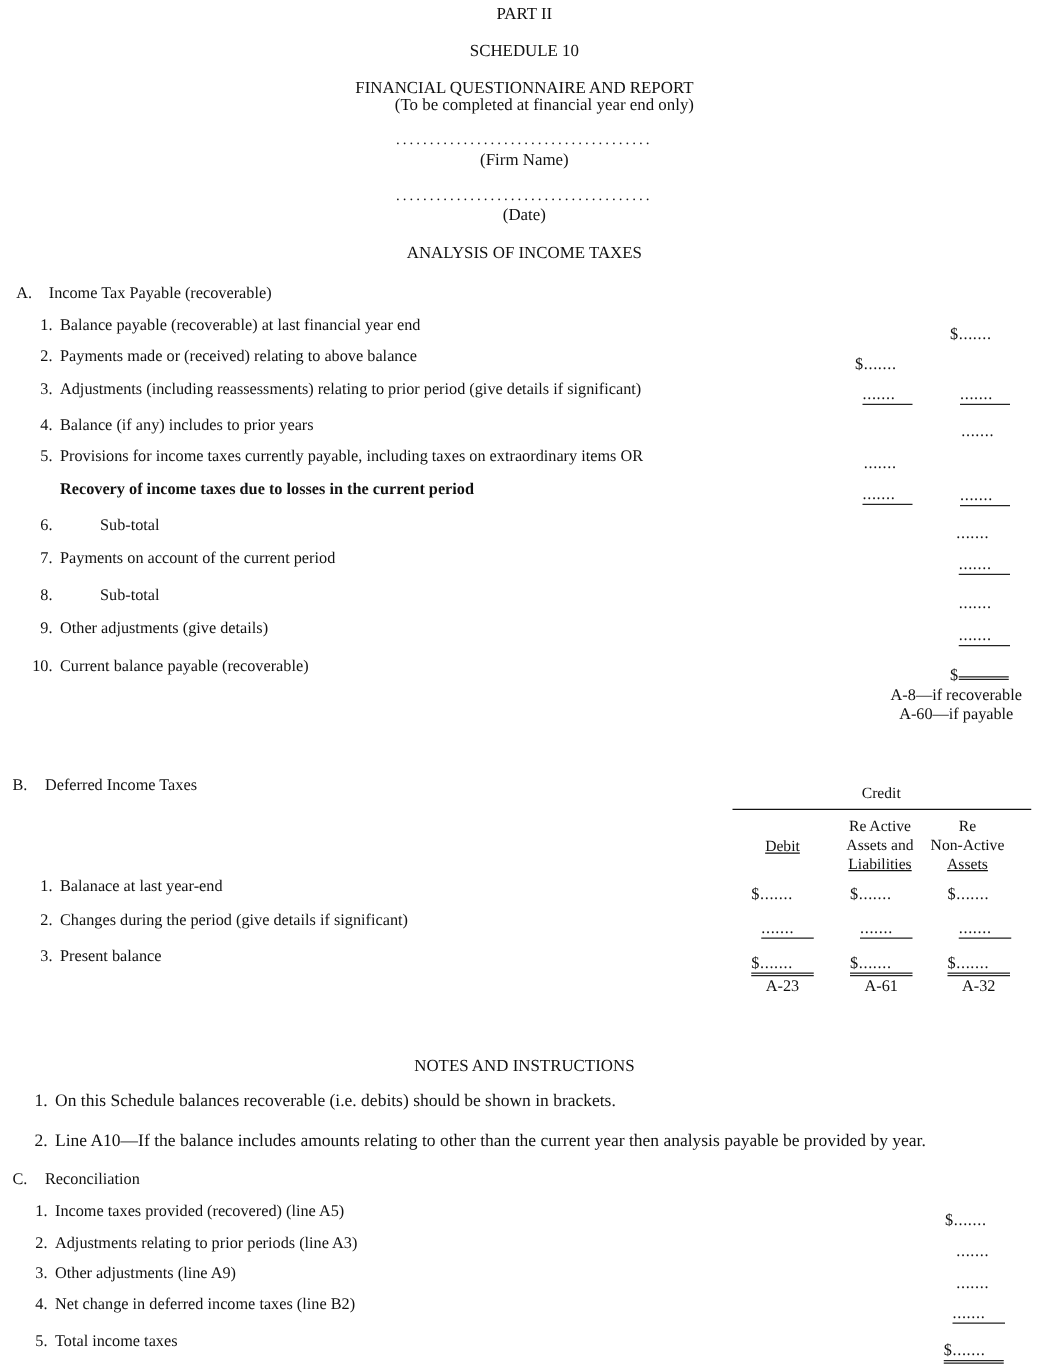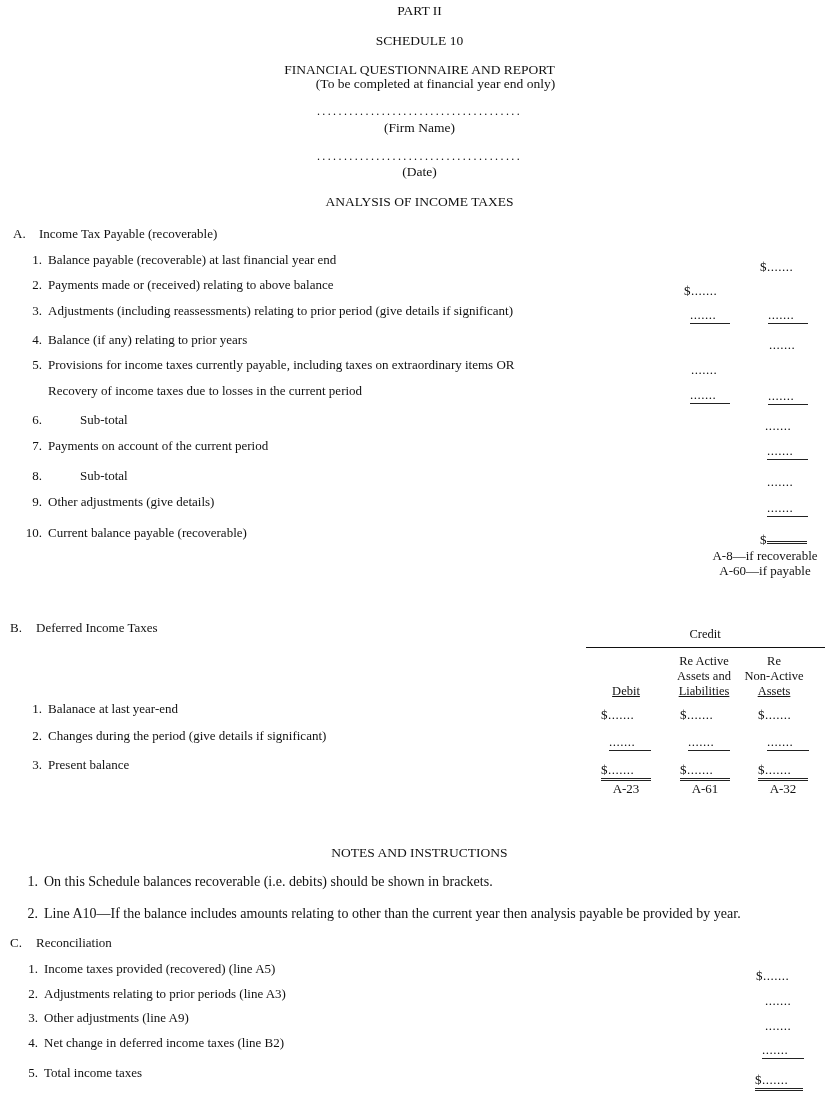--- a/index.html
+++ b/index.html
@@ -43,27 +43,27 @@
 <div class="abs" style="top:252px; left:24px;"><span class="num">1.</span><span>Balance payable (recoverable) at last financial year end</span></div>
 <div class="abs amt" style="top:259px; left:760px;">$.......</div>
 
 <div class="abs" style="top:277px; left:24px;"><span class="num">2.</span><span>Payments made or (received) relating to above balance</span></div>
 <div class="abs amt" style="top:283px; left:684px;">$.......</div>
 
 <div class="abs" style="top:303px; left:24px;"><span class="num">3.</span><span>Adjustments (including reassessments) relating to prior period (give details if significant)</span></div>
 <div class="abs amt dotline u1" style="top:307px; left:690px; width:40px;">.......</div>
 <div class="abs amt dotline u1" style="top:307px; left:768px; width:40px;">.......</div>
 
-<div class="abs" style="top:332px; left:24px;"><span class="num">4.</span><span>Balance (if any) relating to prior years</span></div>
+<div class="abs" style="top:332px; left:24px;"><span class="num">4.</span><span>Balance (if any) includes to prior years</span></div>
 <div class="abs amt dotline" style="top:337px; left:769px;">.......</div>
 
 <div class="abs" style="top:357px; left:24px;"><span class="num">5.</span><span>Provisions for income taxes currently payable, including taxes on extraordinary items OR</span></div>
 <div class="abs amt dotline" style="top:362px; left:691px;">.......</div>
 
-<div class="abs" style="top:383px; left:48px;">Recovery of income taxes due to losses in the current period</div>
+<div class="abs" style="top:383px; left:48px;font-weight:bold;">Recovery of income taxes due to losses in the current period</div>
 <div class="abs amt dotline u1" style="top:387px; left:690px; width:40px;">.......</div>
 <div class="abs amt dotline u1" style="top:388px; left:768px; width:40px;">.......</div>
 
 <div class="abs" style="top:412px; left:24px;"><span class="num">6.</span><span style="margin-left:32px;">Sub-total</span></div>
 <div class="abs amt dotline" style="top:418px; left:765px;">.......</div>
 
 <div class="abs" style="top:438px; left:24px;"><span class="num">7.</span><span>Payments on account of the current period</span></div>
 <div class="abs amt dotline u1" style="top:443px; left:767px; width:41px;">.......</div>
 
 <div class="abs" style="top:468px; left:24px;"><span class="num">8.</span><span style="margin-left:32px;">Sub-total</span></div>
@@ -79,21 +79,21 @@
 <div class="abs ref" style="top:548px; left:700px; width:130px;">A-8—if recoverable</div>
 <div class="abs ref" style="top:563px; left:700px; width:130px;">A-60—if payable</div>
 
 <div class="abs sec" style="top:620px; left:10px;">
   <span style="display:inline-block;width:26px;">B.</span><span>Deferred Income Taxes</span>
 </div>
 
 <div class="abs colhead" style="top:627px; left:665px; width:80px;">Credit</div>
 <div class="abs" style="top:647px; left:586px; width:239px; border-top:1.5px solid #111;"></div>
 
-<div class="abs colhead" style="top:654px; left:596px; width:60px;">
+<div class="abs colhead" style="top:640px; left:596px; width:60px;">
   <div>&nbsp;</div>
   <div>&nbsp;</div>
   <div class="ul">Debit</div>
 </div>
 <div class="abs colhead" style="top:654px; left:666px; width:76px;">
   <div>Re Active</div>
   <div>Assets and</div>
   <div class="ul">Liabilities</div>
 </div>
 <div class="abs colhead" style="top:654px; left:736px; width:76px;">

